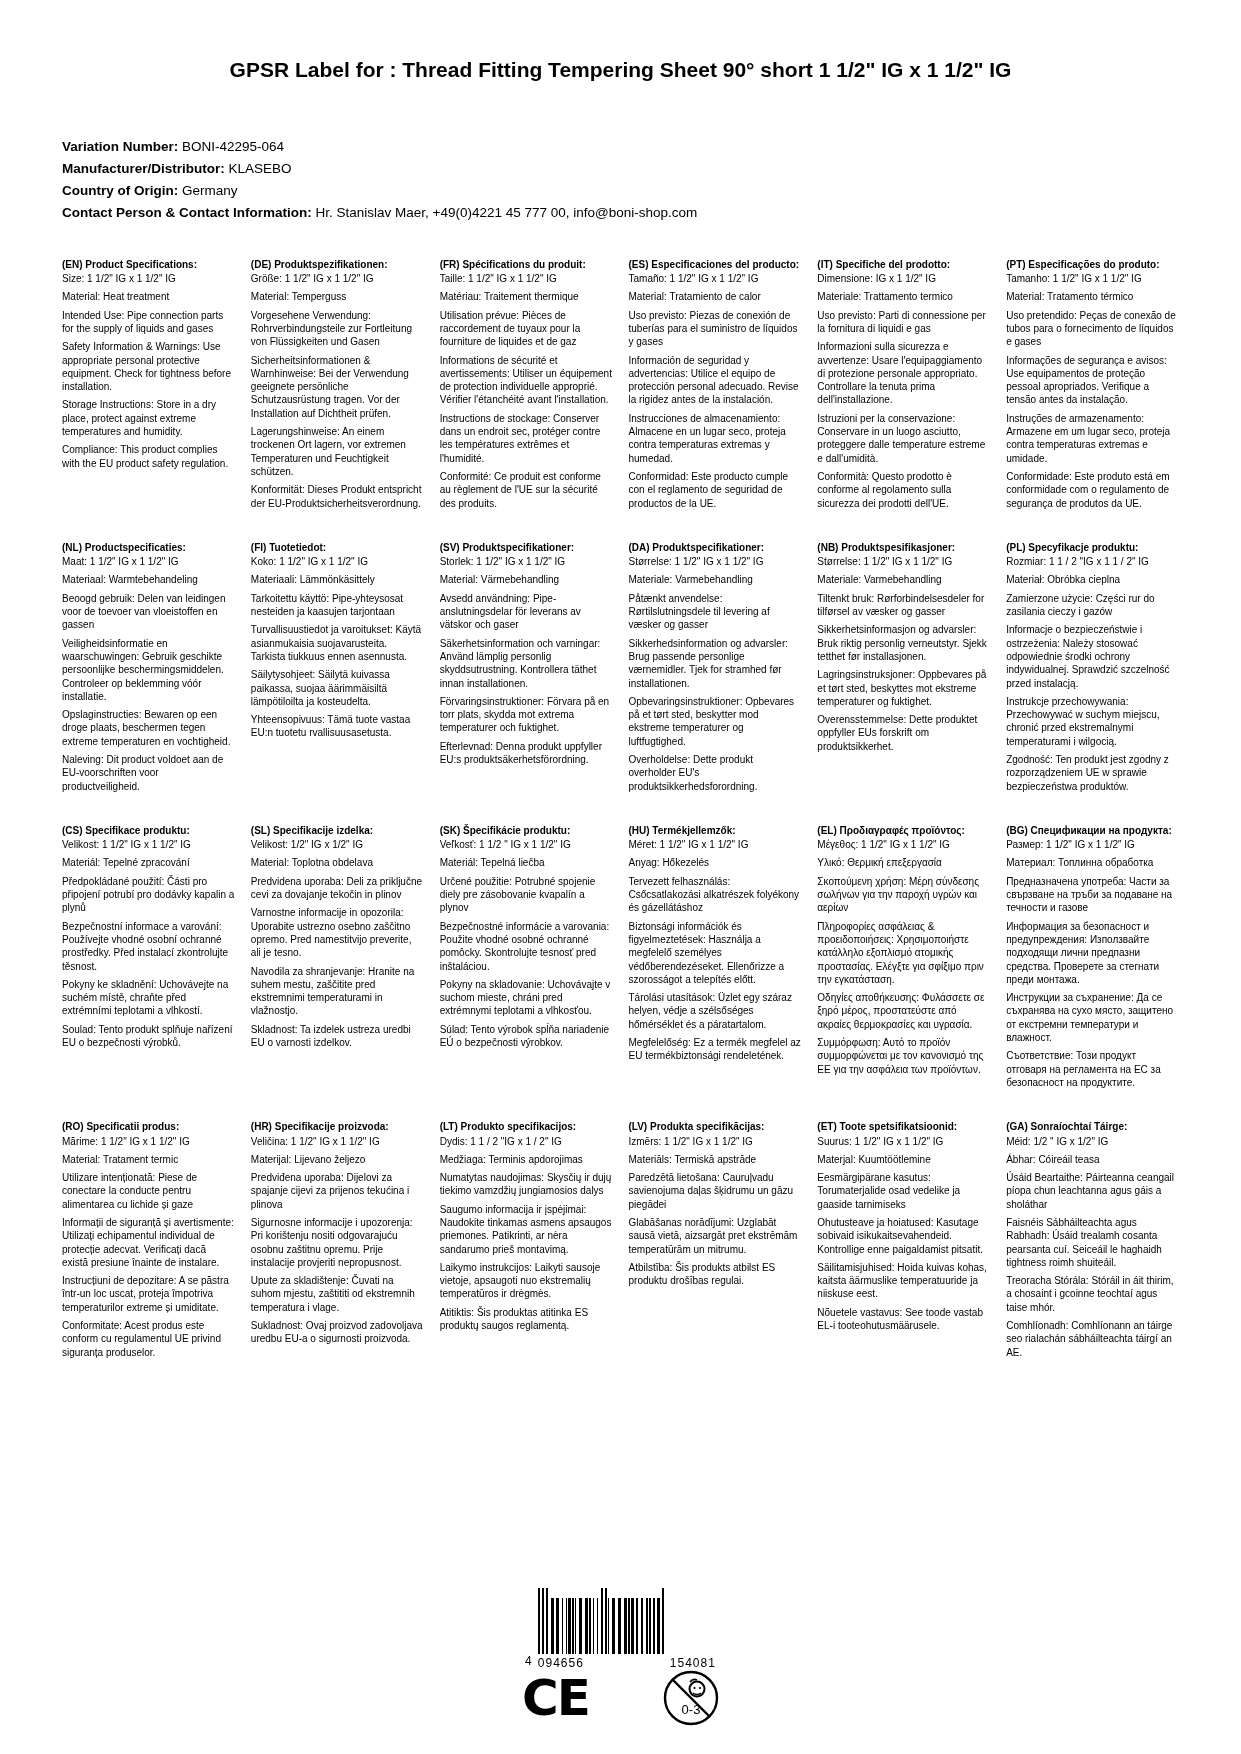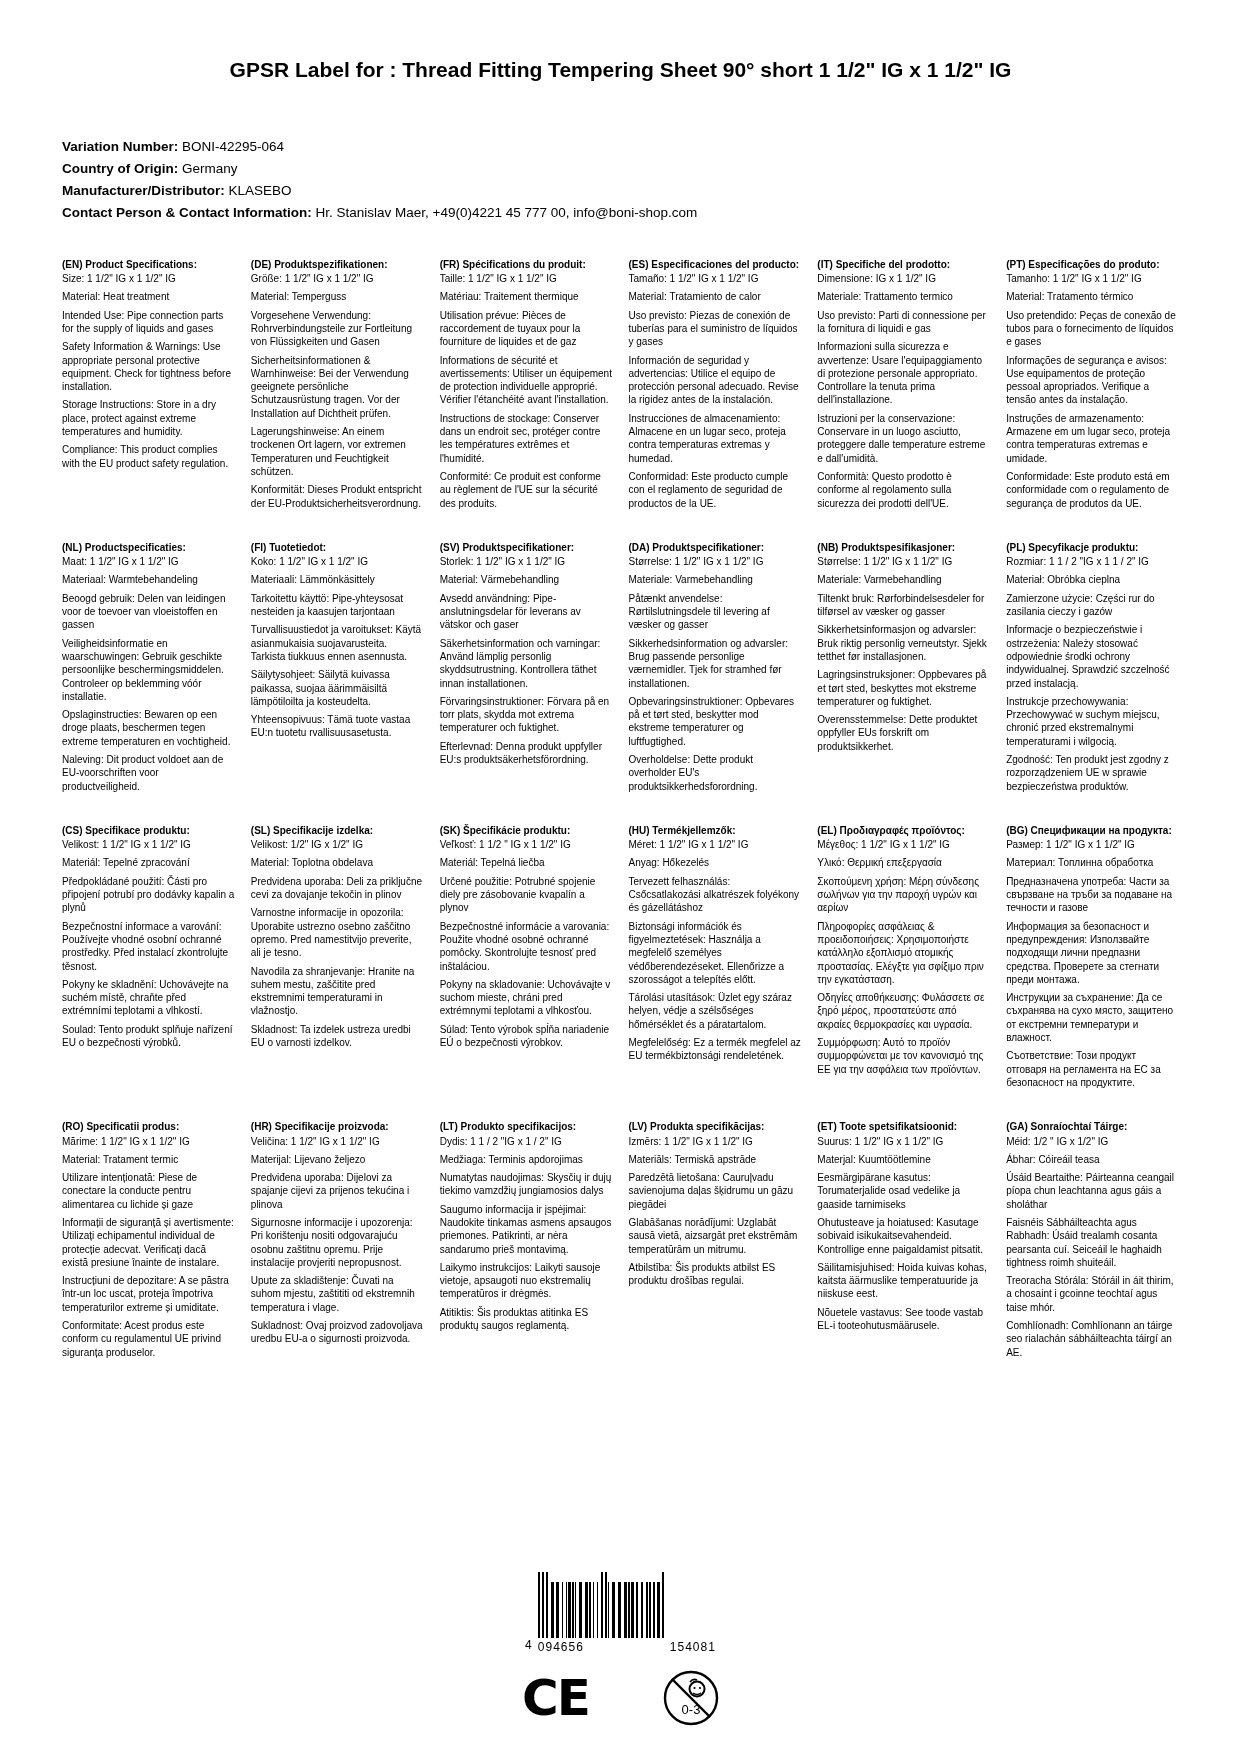--- a/index.html
+++ b/index.html
@@ -93,21 +93,21 @@
     margin-top: 2px;
     letter-spacing: 1px;
   }
   .bc-left-digit {
     font-size: 12px;
     margin-right: 6px;
     align-self: flex-end;
     padding-bottom: 2px;
   }
   .marks {
-    margin-top: 16px;
+    margin-top: 0;
     display: flex;
     align-items: center;
     justify-content: center;
     gap: 74px;
   }
   .ce {
     font-size: 50px;
     font-weight: bold;
     letter-spacing: -2px;
     line-height: 1;
@@ -126,26 +126,26 @@
 <div class="page">
 
   <h1 class="doc-title">GPSR Label for : Thread Fitting Tempering Sheet 90° short 1 1/2" IG x 1 1/2" IG</h1>
 
   <div class="meta">
     <div class="row">
       <span class="lbl">Variation Number:</span>
       <span class="val">BONI-42295-064</span>
     </div>
     <div class="row">
+      <span class="lbl">Manufacturer/Distributor:</span>
+      <span class="val">KLASEBO</span>
+    </div>
+    <div class="row">
       <span class="lbl">Country of Origin:</span>
       <span class="val">Germany</span>
-    </div>
-    <div class="row">
-      <span class="lbl">Manufacturer/Distributor:</span>
-      <span class="val">KLASEBO</span>
     </div>
     <div class="row">
       <span class="lbl">Contact Person &amp; Contact Information:</span>
       <span class="val">Hr. Stanislav Maer, +49(0)4221 45 777 00, info@boni-shop.com</span>
     </div>
   </div>
 
   <div class="grid" id="spec-grid">
       <div class="cell">
         <span class="hdr">(EN) Product Specifications:</span>

